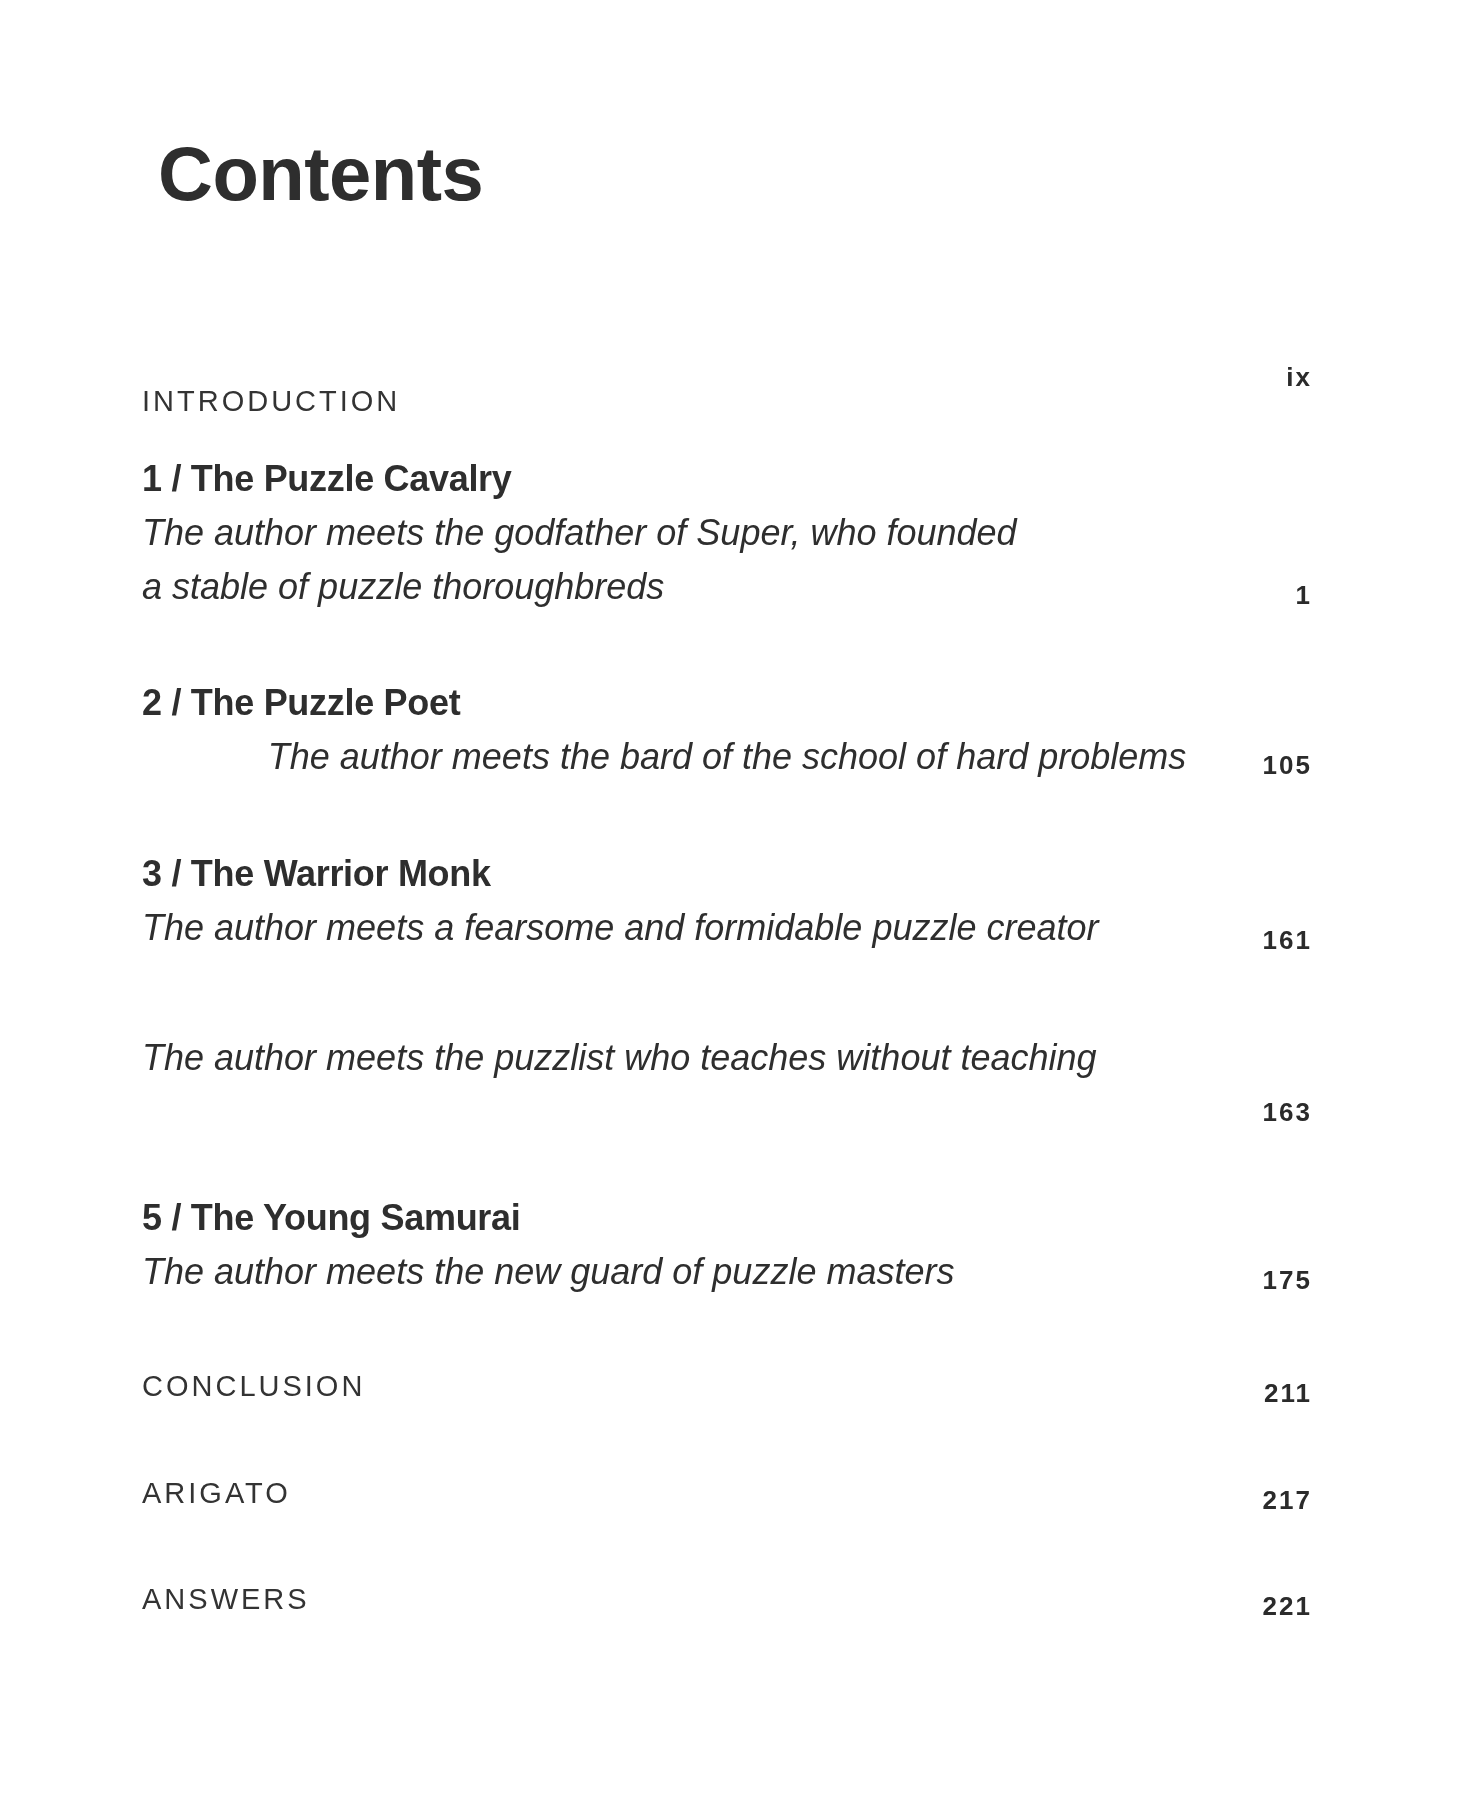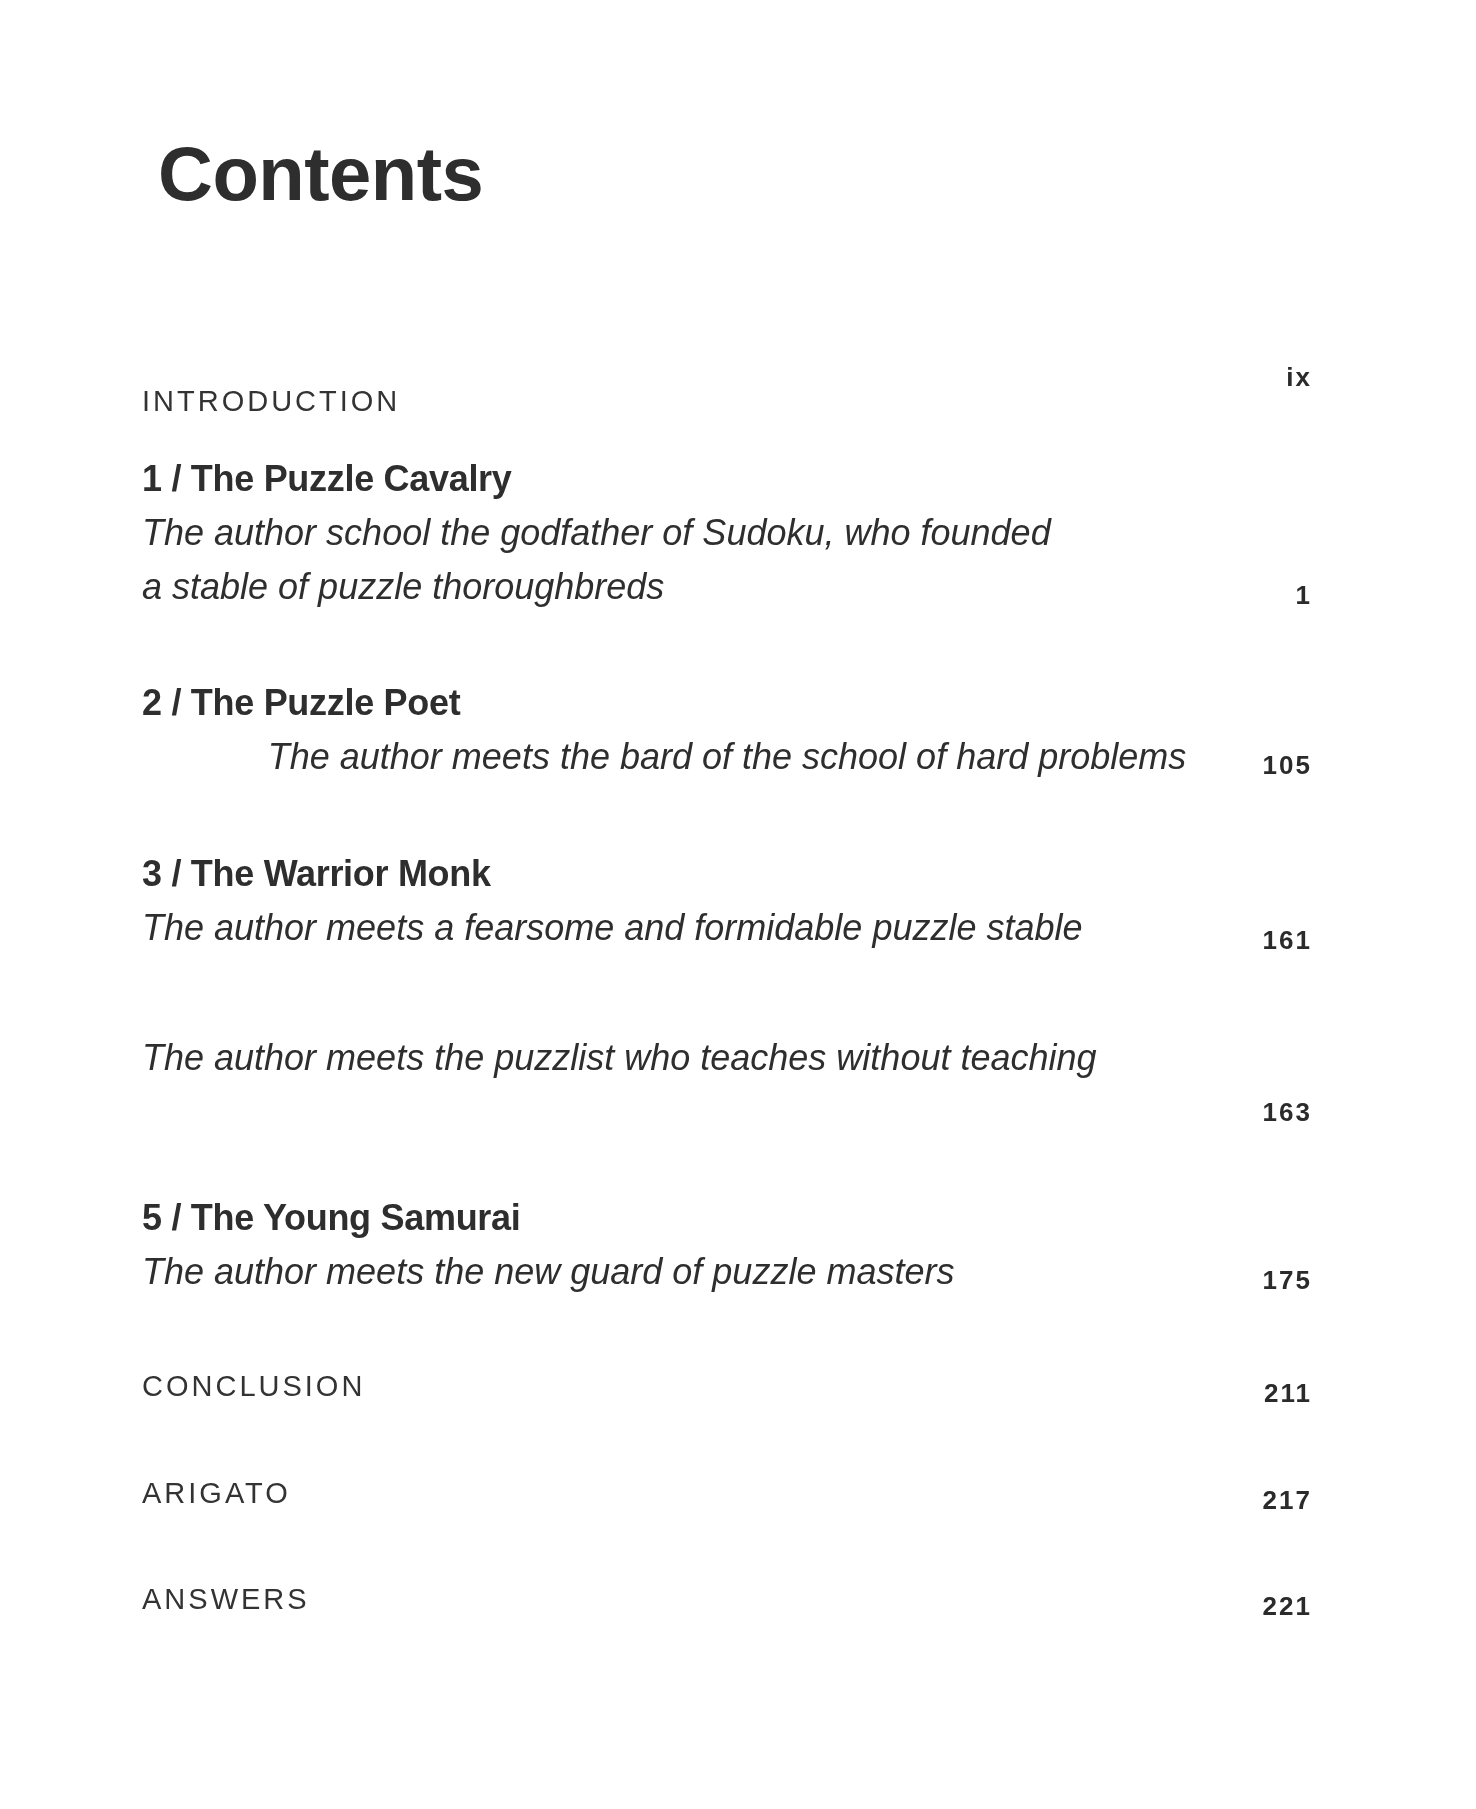--- a/index.html
+++ b/index.html
@@ -17,35 +17,35 @@
 <h1 class="title">Contents</h1>
 
 <div class="row upper" style="top:355px;margin-top:30px;">
   <span>INTRODUCTION</span>
 </div>
 <div class="page" style="top:362px;">ix</div>
 
 <div class="row" style="top:458px;">
   <div class="chap-title">1 / The Puzzle Cavalry</div>
   <div class="desc" style="margin-top:6px;">
-    <div>The author school the godfather of Sudoku, who founded</div>
+    <div>The author meets the godfather of Super, who founded</div>
     <div>a stable of puzzle thoroughbreds</div>
   </div>
 </div>
 <div class="page" style="top:580px;">1</div>
 
 <div class="row" style="top:682px;">
   <div class="chap-title">2 / The Puzzle Poet</div>
   <div class="desc" style="margin-top:6px;text-align:center;">The author meets the bard of the school of hard problems</div>
 </div>
 <div class="page" style="top:750px;">105</div>
 
 <div class="row" style="top:853px;">
   <div class="chap-title">3 / The Warrior Monk</div>
-  <div class="desc" style="margin-top:6px;">The author meets a fearsome and formidable puzzle stable</div>
+  <div class="desc" style="margin-top:6px;">The author meets a fearsome and formidable puzzle creator</div>
 </div>
 <div class="page" style="top:925px;">161</div>
 
 <div class="row" style="top:1025px;">
   <div class="desc" style="margin-top:6px;">The author meets the puzzlist who teaches without teaching</div>
 </div>
 <div class="page" style="top:1097px;">163</div>
 
 <div class="row" style="top:1197px;">
   <div class="chap-title">5 / The Young Samurai</div>

